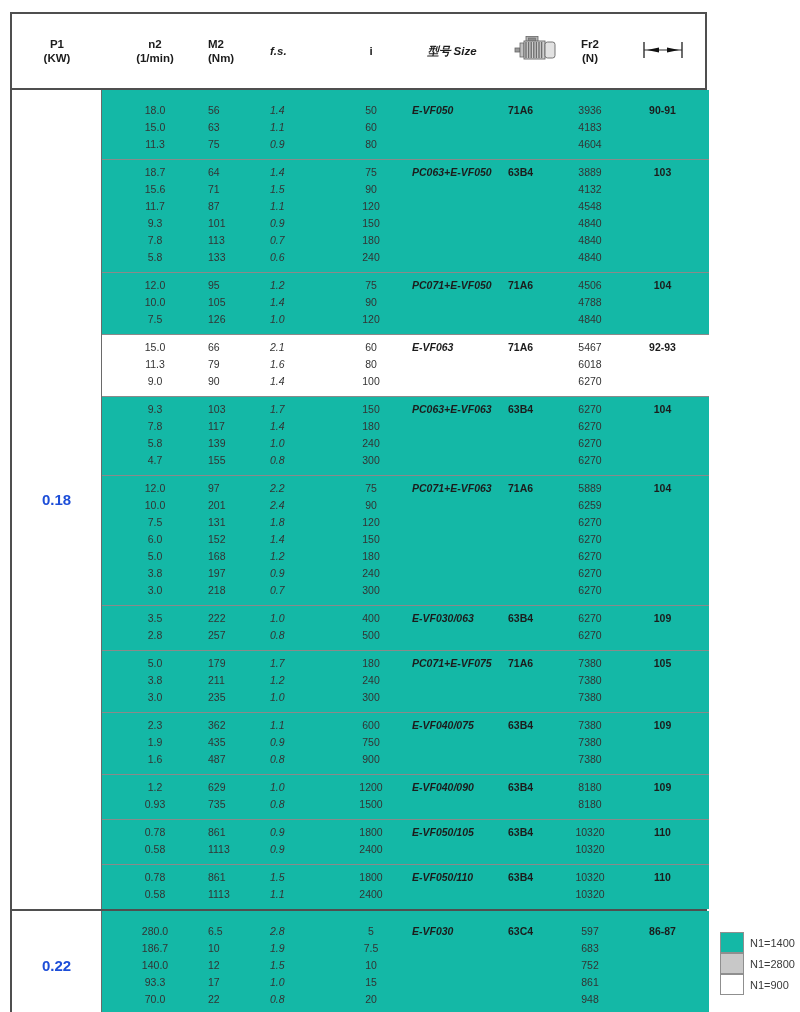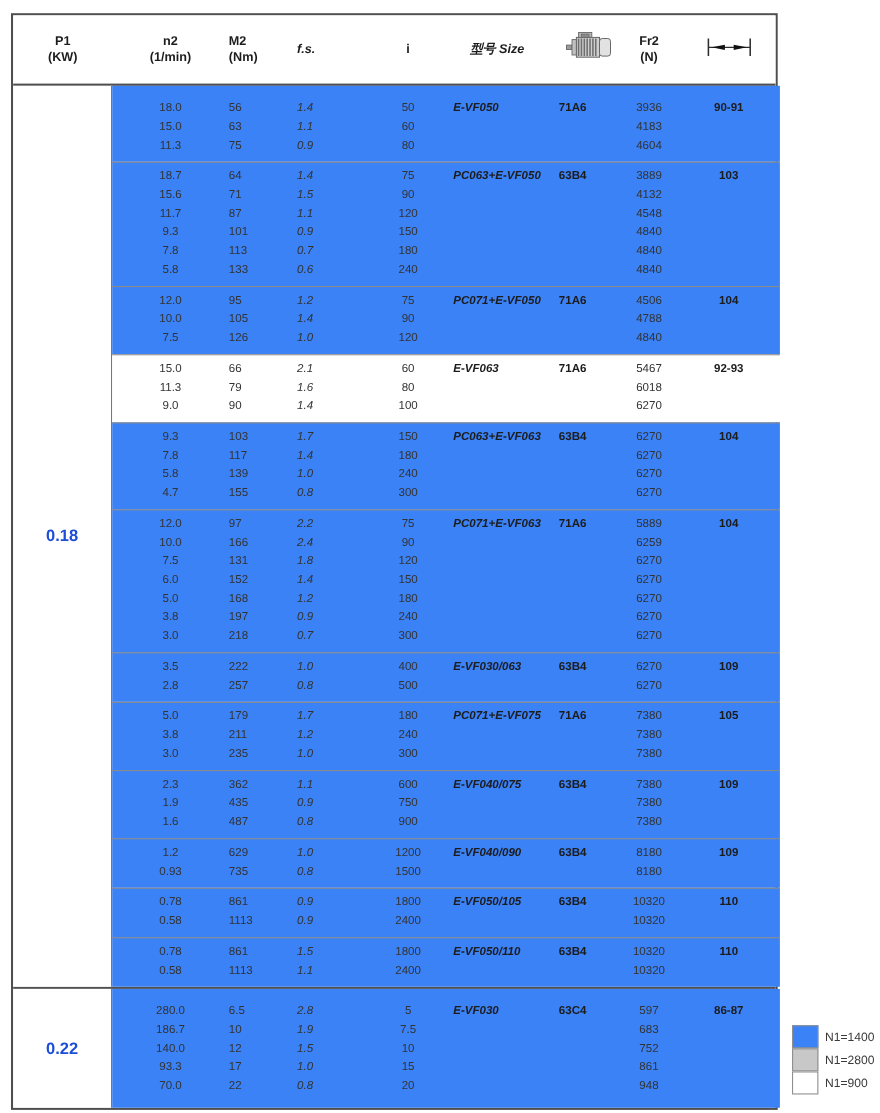--- a/index.html
+++ b/index.html
@@ -10,21 +10,21 @@
     font-family:"Liberation Sans","DejaVu Sans",sans-serif;
     color:#2b2b2b;
   }
   .ratings-table {
     position:absolute; left:10px; top:12px; width:697px;
     border:2px solid #4f4f4f;
     background:#fff;
   }
   
   .thead {
-    display:flex; height:64px; align-items:center;
+    display:flex; height:76px; align-items:center;
     border-bottom:2px solid #4f4f4f; background:#fff;
   }
   .hdr { font-weight:bold; font-size:11.5px; line-height:14px; color:#1c1c1c; text-align:center; }
   .p1col { width:90px; flex:0 0 90px; }
   .c-n2   { width:106px; flex:0 0 106px; text-align:center; }
   .c-m2   { width:62px;  flex:0 0 62px;  text-align:left; }
   .c-fs   { width:76px;  flex:0 0 76px;  text-align:left;font-style:italic; }
   .c-i    { width:50px;  flex:0 0 50px;  text-align:center; }
   .c-size { width:112px; flex:0 0 112px; text-align:left; padding-left:16px;font-style:italic; }
   .c-motor{ width:56px;  flex:0 0 56px;  text-align:left; }
@@ -37,21 +37,21 @@
   .section-row + .section-row { border-top:2px solid #4f4f4f; }
   .p1cell {
     width:90px; flex:0 0 90px; border-right:1.5px solid #6a6a6a;
     display:flex; align-items:center; justify-content:center;
     font-weight:bold; font-size:15px; color:#1d4ed8; background:#fff;
   }
   .blocks { flex:1 1 auto; display:flex; flex-direction:column; }
   .block { padding:4px 0 6px 0; }
   .block + .block { border-top:1px solid #8a8a8a; }
   .blocks .block:first-child { padding-top:12px; }
-  .bg-yellow { background:#3b82f6; }
+  .bg-yellow { background:#14b8a6; }
   .bg-white  { background:#ffffff; }
   .bg-gray   { background:#c8c8c8; }
   .row { display:flex; line-height:17px; font-size:10.5px; color:#333; }
   .row .b { font-weight:bold; color:#1c1c1c; }
   .sec-022 .block { padding:11px 0 11px 0; }
   
   .legend { position:absolute; left:720px; top:932px; }
   .leg-row { display:flex; align-items:center; height:21px; }
   .swatch {
     width:24px; height:21px; flex:0 0 24px;
@@ -331,21 +331,21 @@
                 <div class="c-m2">97</div>
                 <div class="c-fs">2.2</div>
                 <div class="c-i">75</div>
                 <div class="c-size b">PC071+E-VF063</div>
                 <div class="c-motor b">71A6</div>
                 <div class="c-fr2">5889</div>
                 <div class="c-pages b">104</div>
               </div>
               <div class="row">
                 <div class="c-n2">10.0</div>
-                <div class="c-m2">166</div>
+                <div class="c-m2">201</div>
                 <div class="c-fs">2.4</div>
                 <div class="c-i">90</div>
                 <div class="c-size b"></div>
                 <div class="c-motor b"></div>
                 <div class="c-fr2">6259</div>
                 <div class="c-pages b"></div>
               </div>
               <div class="row">
                 <div class="c-n2">7.5</div>
                 <div class="c-m2">131</div>

